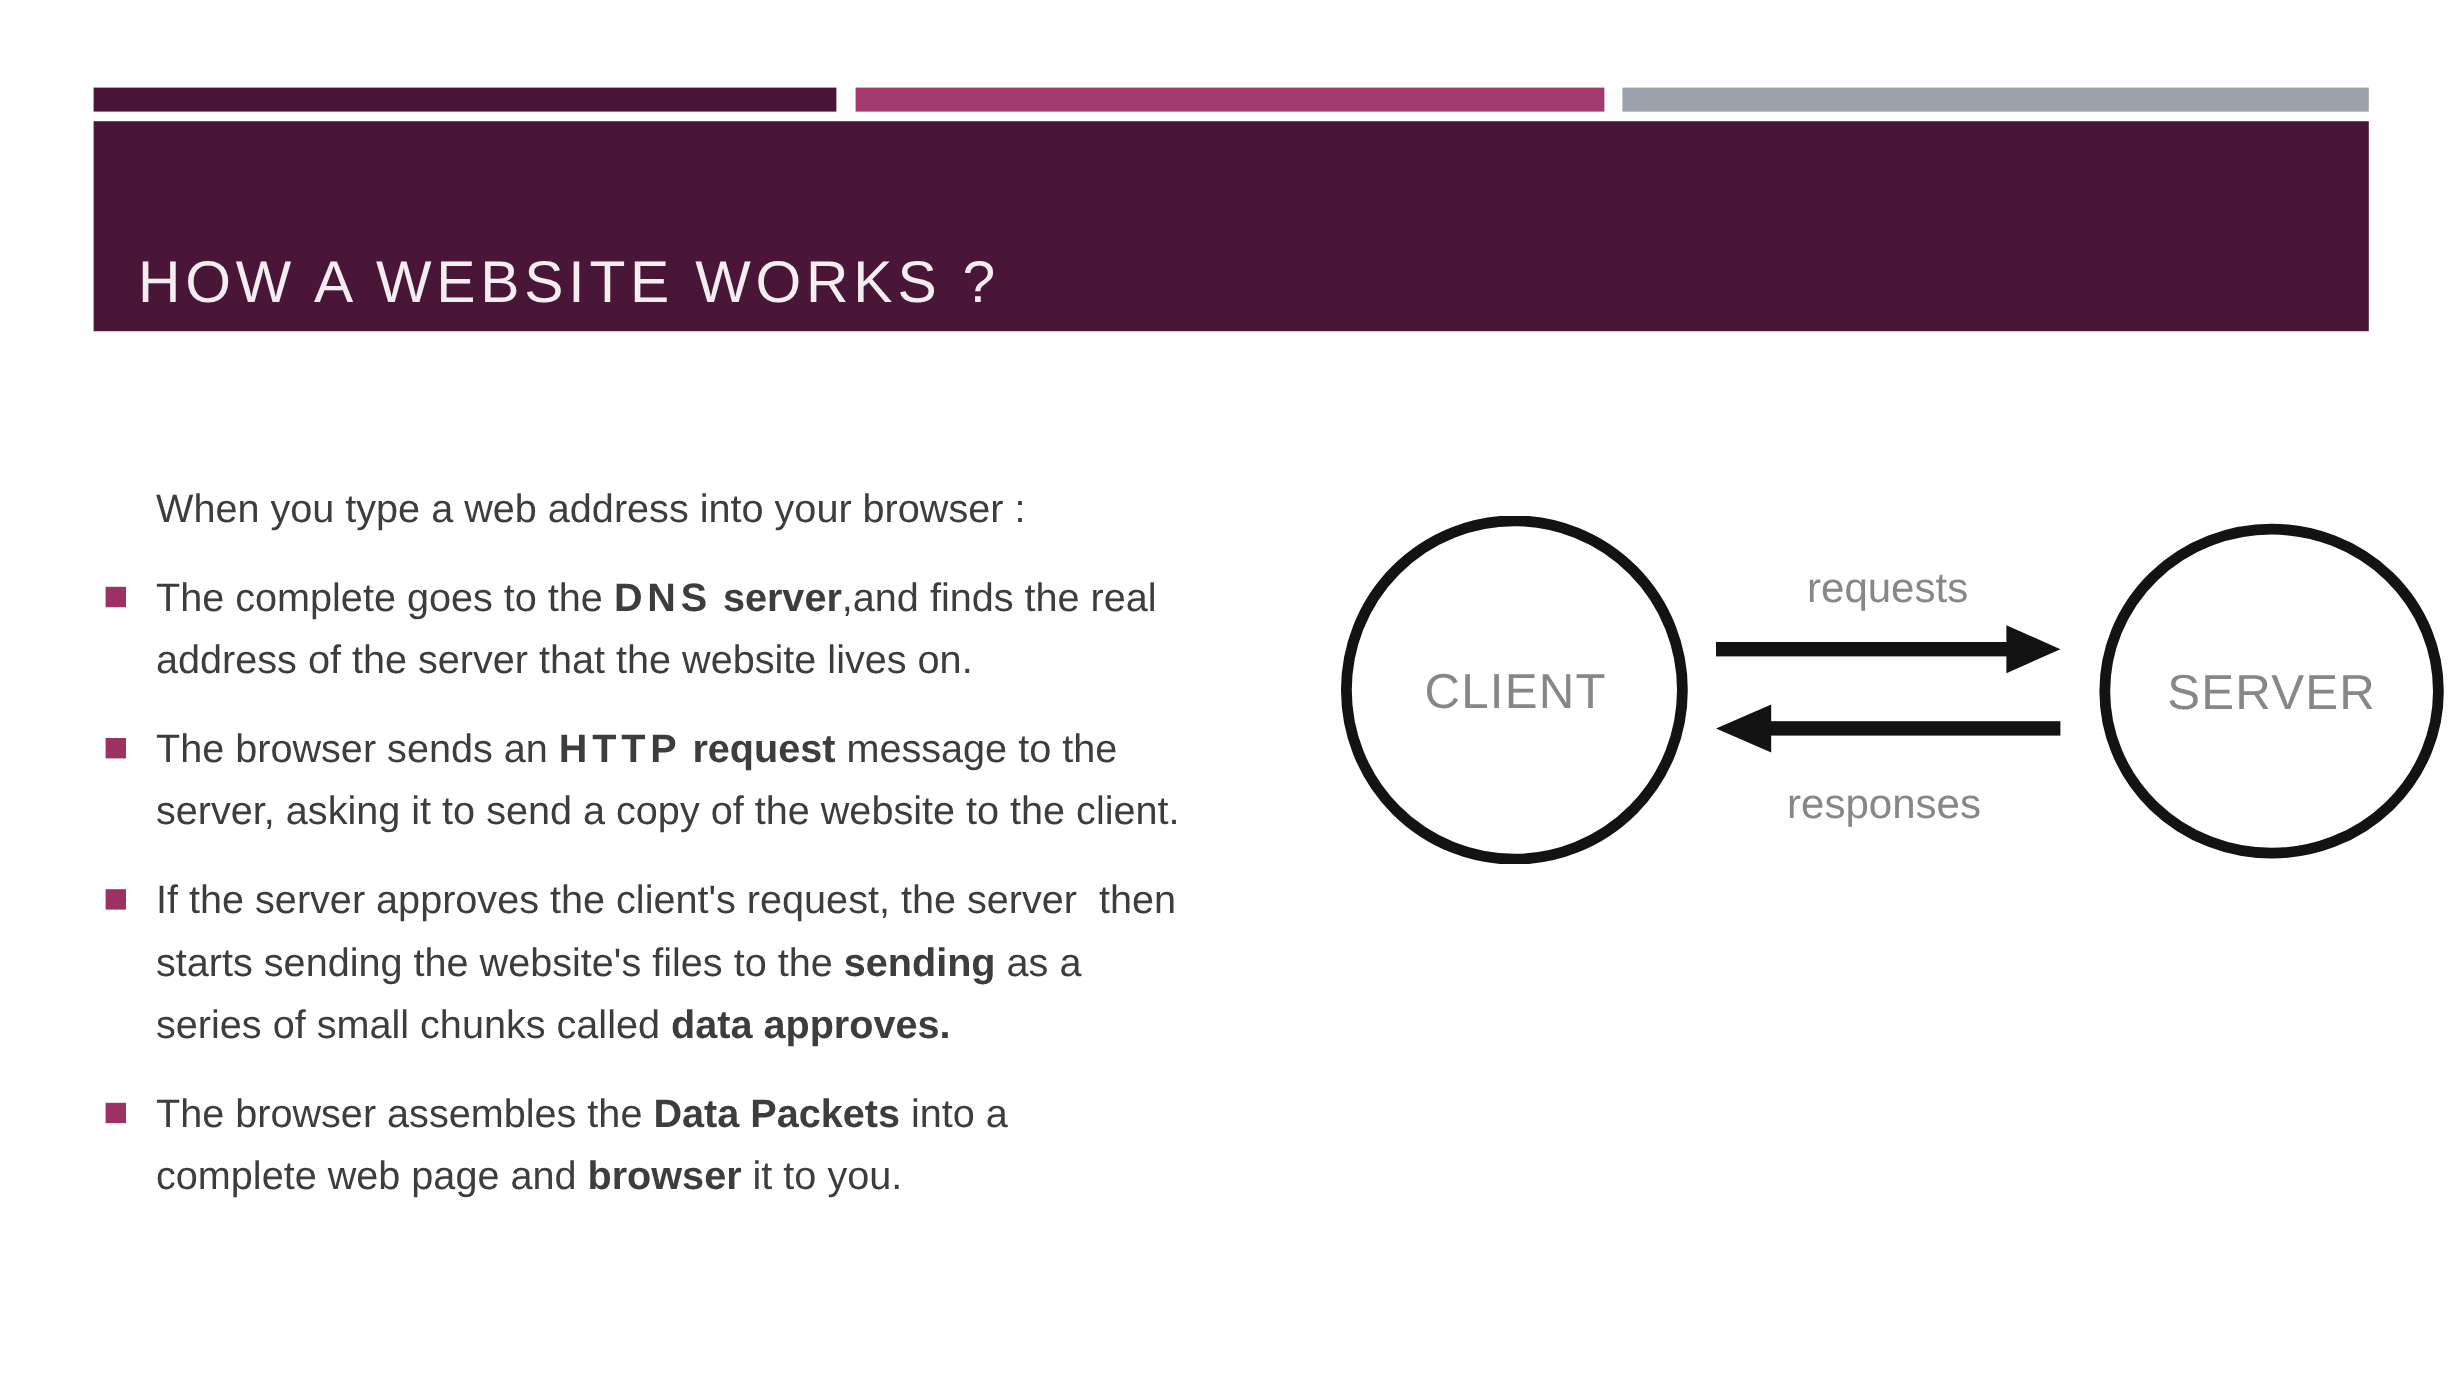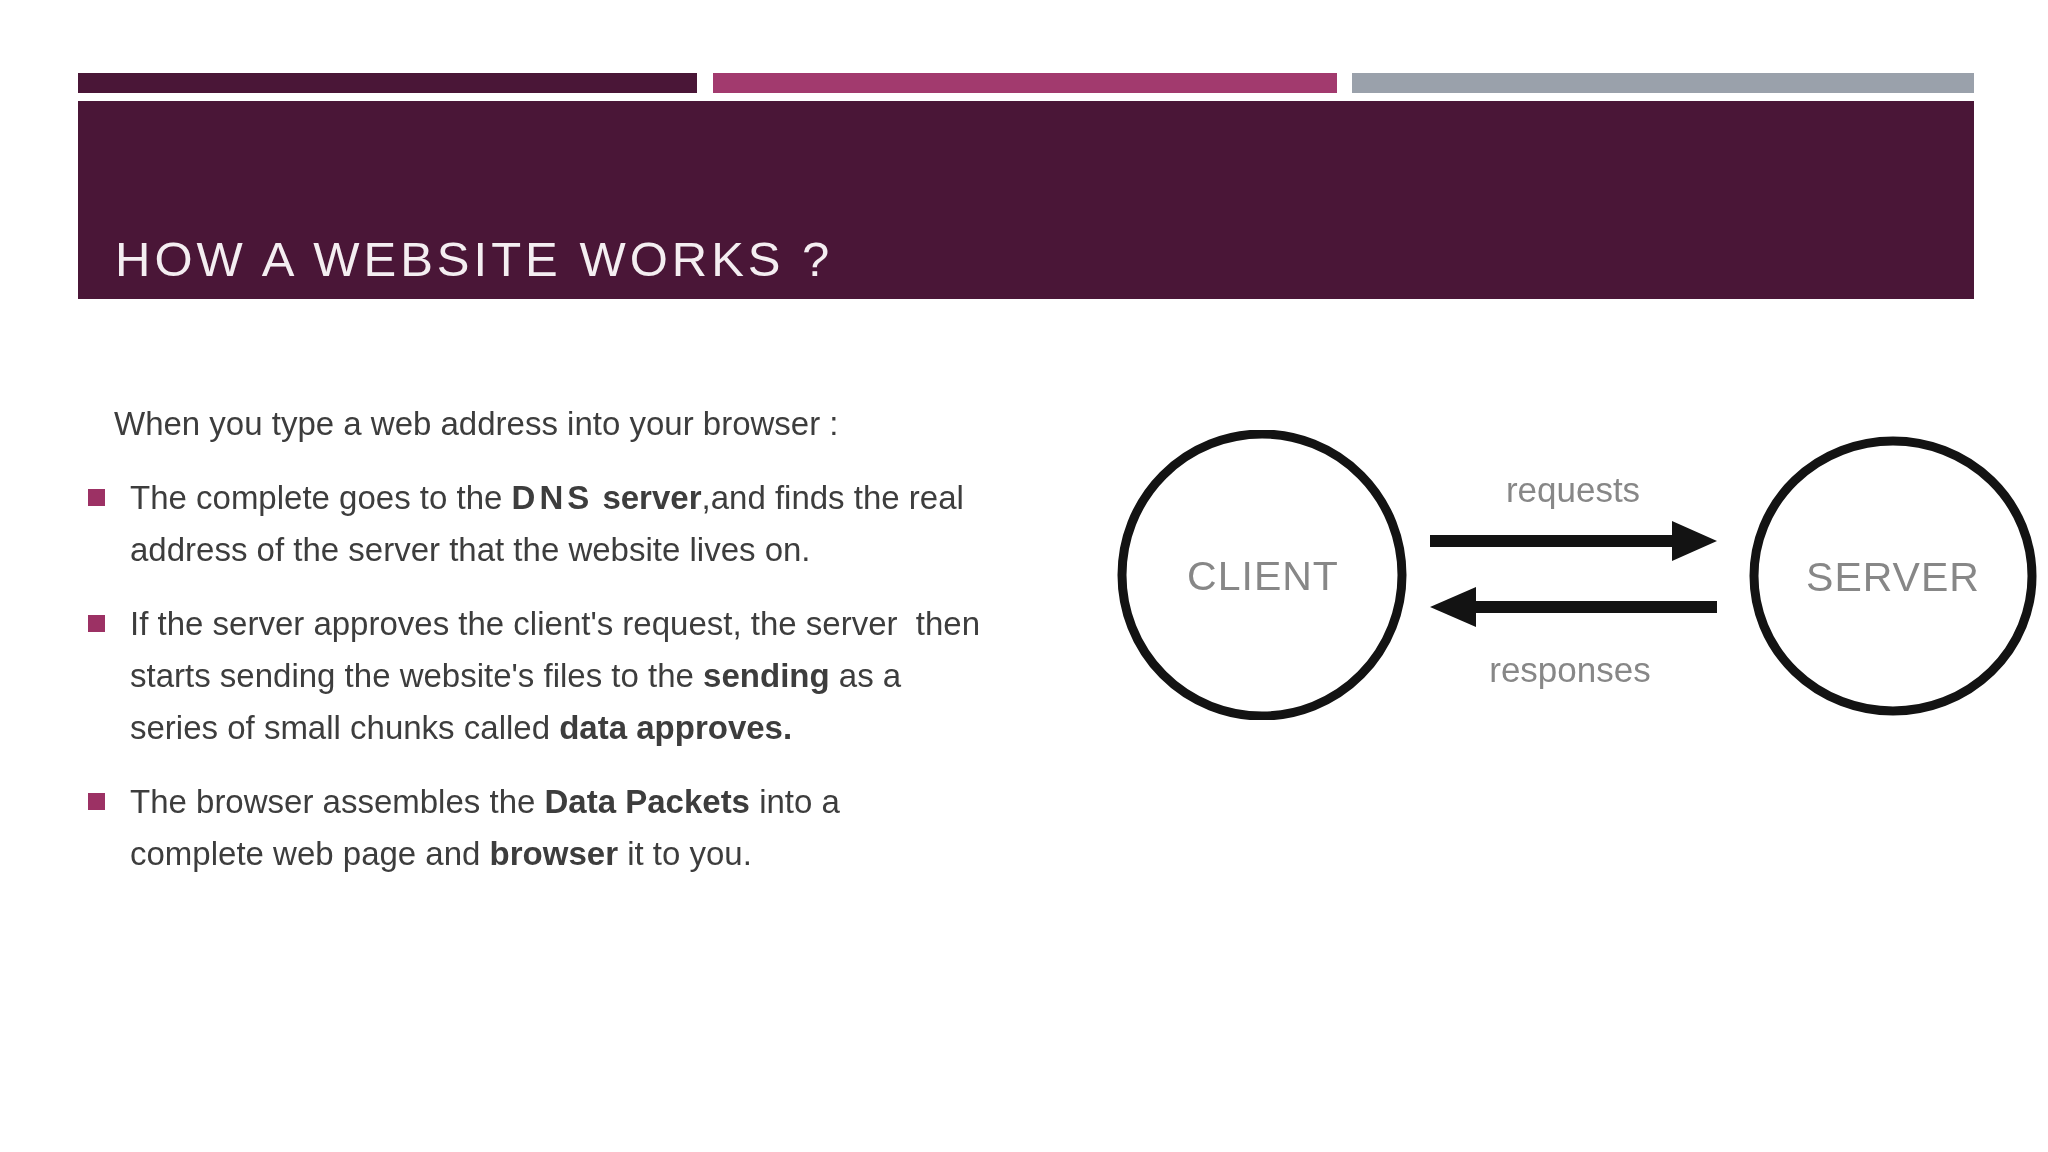--- a/index.html
+++ b/index.html
@@ -13,21 +13,21 @@
   
   .bar { position: absolute; top: 73px; height: 20px; }
   .bar1 { left: 78px;   width: 619px; background: #4a1637; }
   .bar2 { left: 713px;  width: 624px; background: #a23a6e; }
   .bar3 { left: 1352px; width: 622px; background: #9aa1ab; }
 
   
   .banner {
     position: absolute;
     left: 78px; top: 101px;
-    width: 1896px; height: 198px;
+    width: 1896px; height: 175px;
     background: #4a1637;
     display: flex;
     align-items: flex-end;
     box-sizing: border-box;
     padding: 0 0 12px 37px;
   }
   .banner h1 {
     margin: 0;
     color: #f4eef1;
     font-size: 49px;
@@ -38,21 +38,21 @@
 
   
   .content {
     position: absolute;
     left: 88px; top: 398px;
     width: 1130px;
     color: #3d3d3d;
     font-size: 33px;
     line-height: 52px;
   }
-  .intro { margin: 0 0 22px 26px; white-space: pre-wrap; }
+  .intro { margin: 0 0 22px 42px; white-space: pre-wrap; }
   .bullet { display: flex; margin: 0 0 22px 0; }
   .marker {
     flex: none;
     width: 17px; height: 17px;
     margin: 17px 25px 0 0;
     background: #9c3164;
   }
   .btext { white-space: pre-wrap; }
   .rb { font-weight: 700; }
 
@@ -83,20 +83,25 @@
 
   <div class="content">
     <p class="intro">When you type a web address into your browser :</p>
 
     <div class="bullet">
       <span class="marker"></span>
       <div class="btext"><span>The complete goes to the </span><span class="rb" style="letter-spacing: 4px;">DNS</span><span class="rb"> server</span><span>,and finds the real
 address of the server that the website lives on.</span></div>
     </div>
 
+    <div class="bullet">
+      <span class="marker"></span>
+      <div class="btext"><span>The browser sends an </span><span class="rb" style="letter-spacing: 4px;">HTTP</span><span class="rb"> request</span><span> message to the
+server, asking it to send a copy of the website to the client.</span></div>
+    </div>
 
     <div class="bullet">
       <span class="marker"></span>
       <div class="btext"><span>If the server approves the client's request, the server  then
 starts sending the website's files to the </span><span class="rb">sending</span><span> as a
 series of small chunks called </span><span class="rb">data approves.</span></div>
     </div>
 
     <div class="bullet">
       <span class="marker"></span>

